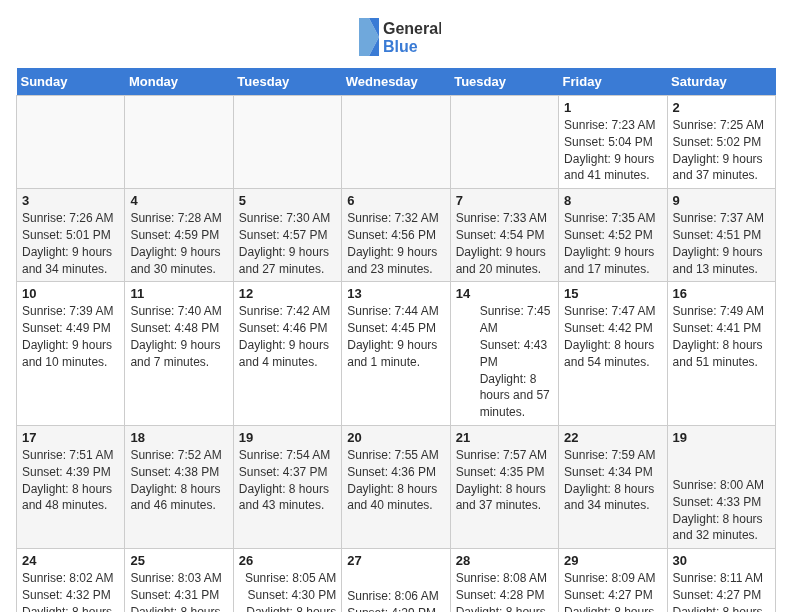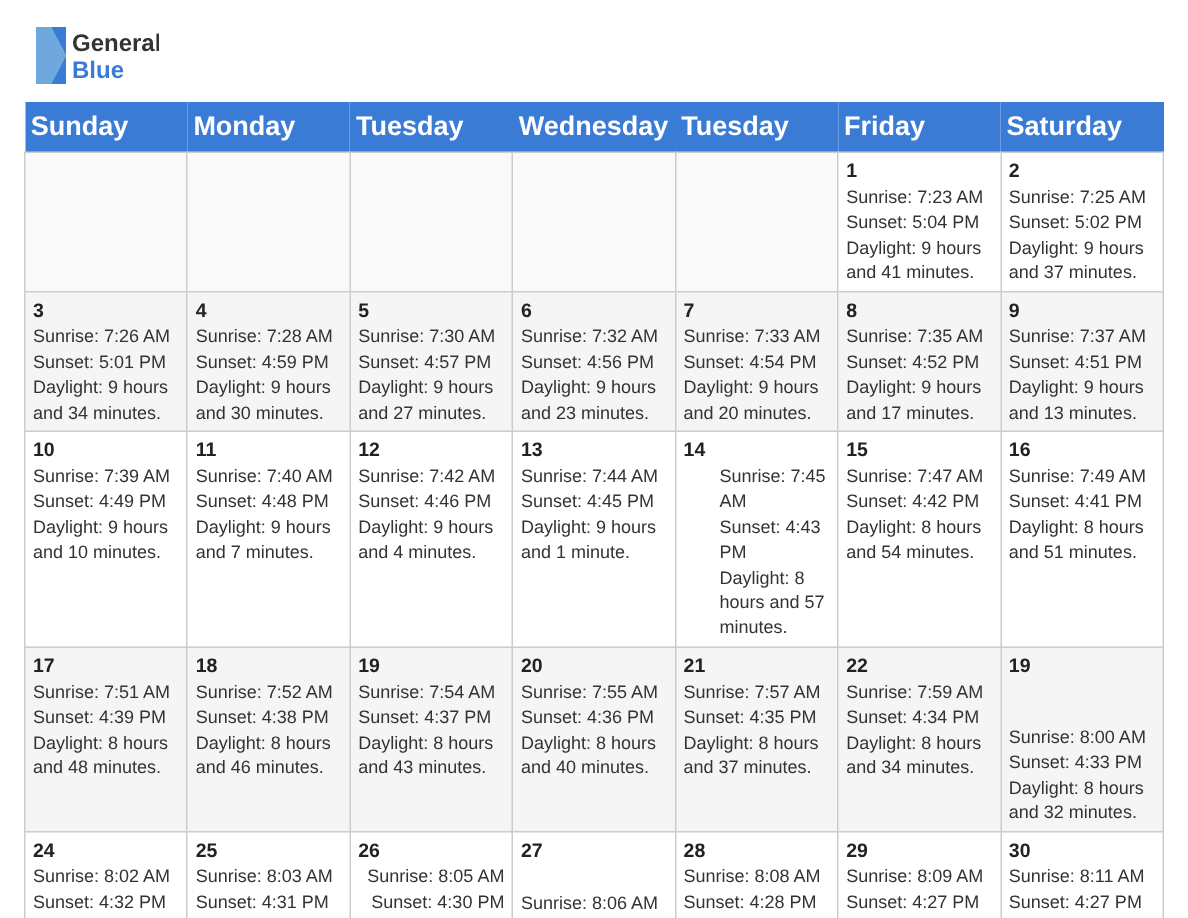--- a/index.html
+++ b/index.html
@@ -5,21 +5,21 @@
     * { box-sizing: border-box; margin: 0; padding: 0; }
     body {
       font-family: Arial, sans-serif;
       background: #fff;
       width: 792px;
       min-height: 612px;
       padding: 16px;
     }
     .header-area {
       display: flex;
-      justify-content: flex-start;
+      justify-content: center;
       align-items: flex-start;
       margin-bottom: 8px;
     }
     .logo {
       display: flex;
       align-items: center;
       gap: 4px;
     }
     .title-area {
       text-align: right;
@@ -34,21 +34,21 @@
       color: #555;
     }
     table {
       width: 100%;
       border-collapse: collapse;
       table-layout: fixed;
     }
     .day-header {
       background-color: #3a7bd5;
       color: #fff;
-      font-size: 18px;
+      font-size: 13px;
       font-weight: bold;
       padding: 6px 4px;
       text-align: left;
     }
     td {
       border: 1px solid #ccc;
       vertical-align: top;
       padding: 4px 5px;
       font-size: 10.5px;
       color: #333;

